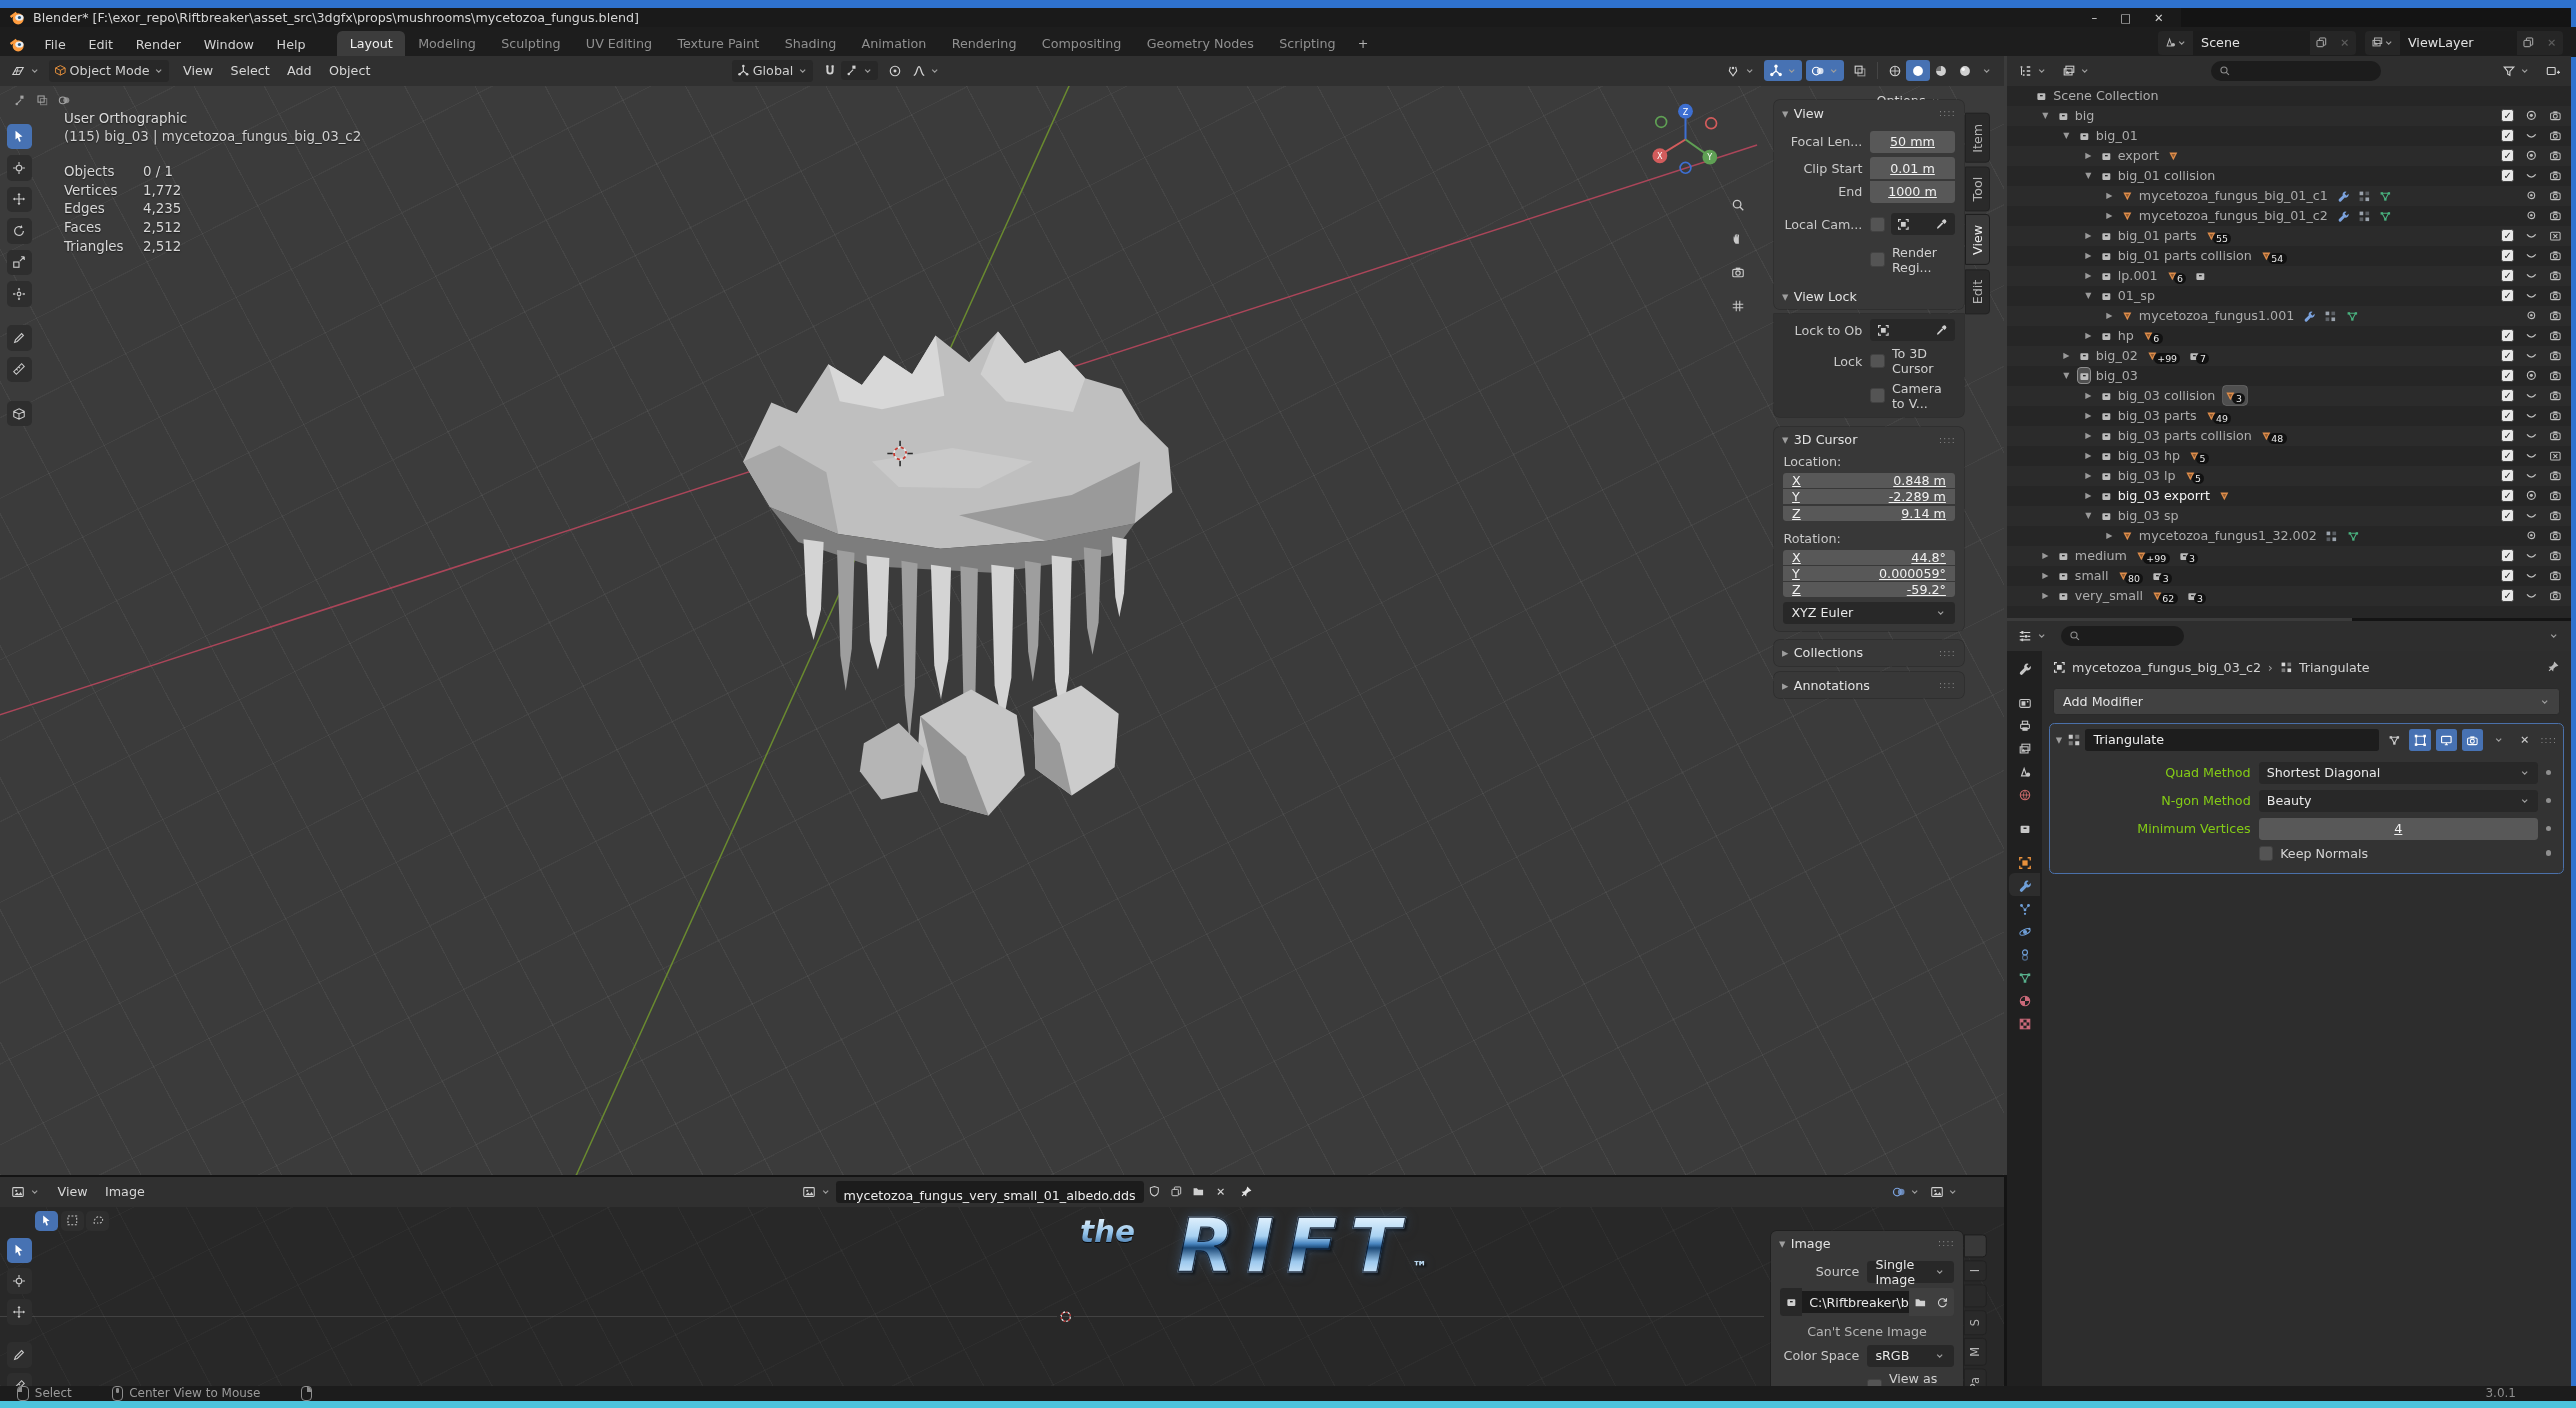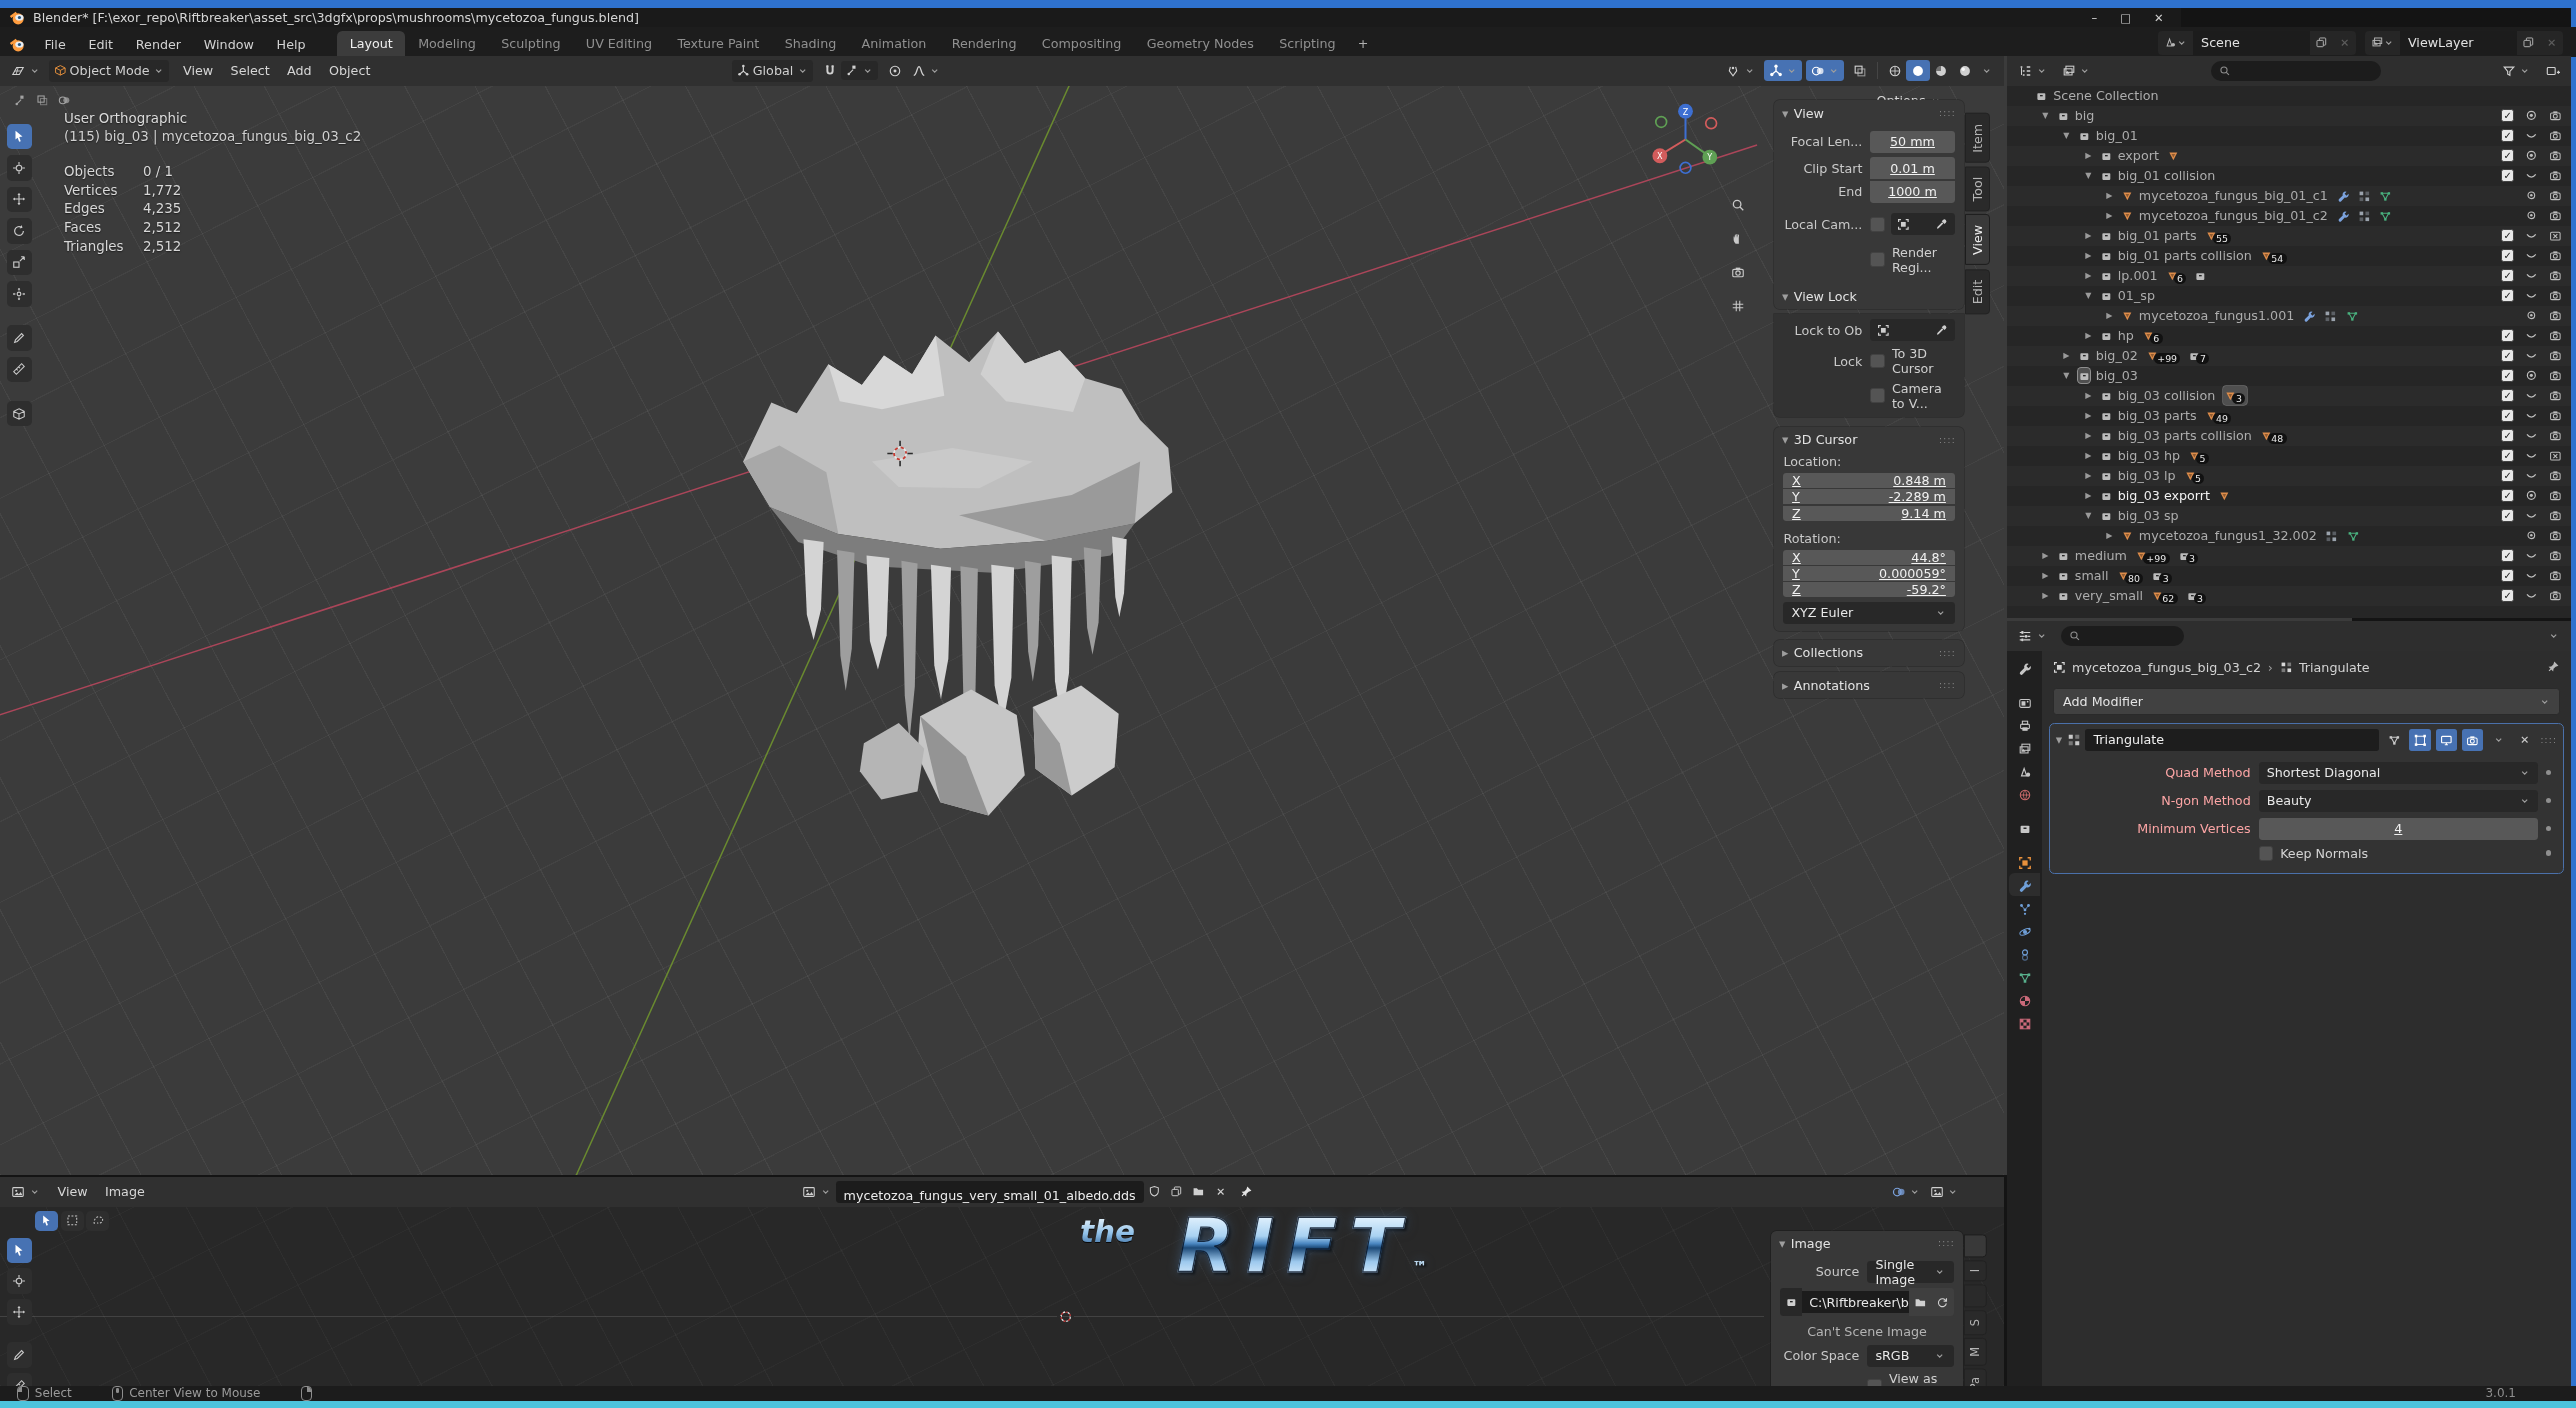--- a/index.html
+++ b/index.html
@@ -93,21 +93,21 @@
   .pr-content{position:absolute;left:35px;top:29.5px;width:529px;height:735px;}
   .crumb{display:flex;align-items:center;gap:6.7px;padding:9.4px 10.7px;color:#d4d4d4;}
   .addmod{margin:4px 10.7px;height:25px;background:#414141;border:0.7px solid #2a2a2a;border-radius:3.4px;display:flex;align-items:center;padding:0 9.4px;color:#e4e4e4;}
   .addmod .chev{margin-left:auto;}
   .modpanel{margin:8px 6.7px;border:0.7px solid #4a70aa;border-radius:5.4px;background:#333333;padding-bottom:6.7px;}
   .mod-h{display:flex;align-items:center;gap:4.7px;padding:4.7px 6px;}
   .mod-name{background:#1d1d1d;border-radius:2.7px;height:22px;flex:1;display:flex;align-items:center;padding:0 8px;color:#efefef;}
   .mod-tg{width:21.5px;height:21.5px;border-radius:2.7px;display:flex;align-items:center;justify-content:center;color:#c9c9c9;}
   .mod-tg.on{background:#4772b3;color:#fff;}
   .mrow{display:flex;align-items:center;margin:6px 12px 6px 0;}
-  .mlab{width:201px;text-align:right;color:#fca5a5;margin-right:8px;flex:none;}
+  .mlab{width:201px;text-align:right;color:#84cc16;margin-right:8px;flex:none;}
   .anim-dot{width:5.4px;height:5.4px;border-radius:50%;background:#8f8f8f;margin-left:8px;flex:none;}
   
   #imageeditor{left:0;top:1177px;width:2004px;height:209px;background:#282828;}
   .ie-canvas{left:0;top:29.5px;width:2004px;height:179px;background-color:#282828;background-image:repeating-linear-gradient(62deg,rgba(255,255,255,0.03) 0 1.1px,transparent 1.1px 62px),repeating-linear-gradient(-27deg,rgba(255,255,255,0.025) 0 1.1px,transparent 1.1px 72px);overflow:hidden;}
   .uv-axis{position:absolute;left:0;top:109px;width:1764px;height:0.7px;background:rgba(255,255,255,0.12);}
   
   .logo{position:absolute;left:1033px;top:5.4px;width:550px;text-align:center;font-style:italic;font-weight:bold;}
   .logo .the{position:absolute;left:47px;top:2.7px;font-size:29.5px;background:linear-gradient(180deg,#f2faff,#8fc0e8 55%,#2c5e92);-webkit-background-clip:text;background-clip:text;color:transparent;filter:drop-shadow(0.7px 1.3px 0.7px rgba(0,0,0,.8));}
   .logo-line{background:linear-gradient(180deg,#eef8ff 0%,#a9d2f2 35%,#49158c0 46%,#1d4a78 52%,#9dc9ee 72%,#eaf6ff 100%);background:linear-gradient(180deg,#eef8ff 0%,#a9d2f2 35%,#4985c0 46%,#1d4a78 52%,#9dc9ee 72%,#eaf6ff 100%);-webkit-background-clip:text;background-clip:text;color:transparent;-webkit-text-stroke:1.3px rgba(8,20,38,.85);filter:drop-shadow(0 0 5.4px rgba(110,170,235,.3)) drop-shadow(2px 2.7px 1.3px rgba(0,0,0,.75));line-height:.92;}
   .l1{font-size:75px;letter-spacing:12px;font-style:italic;}

